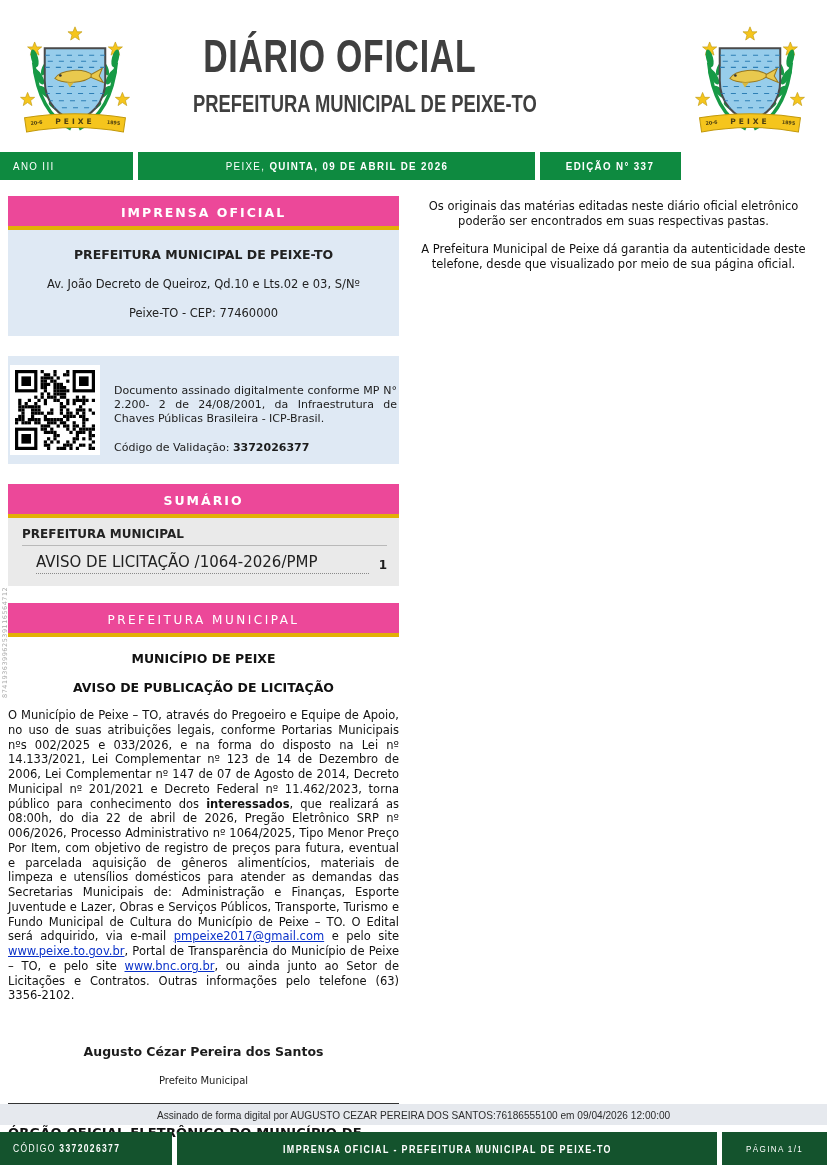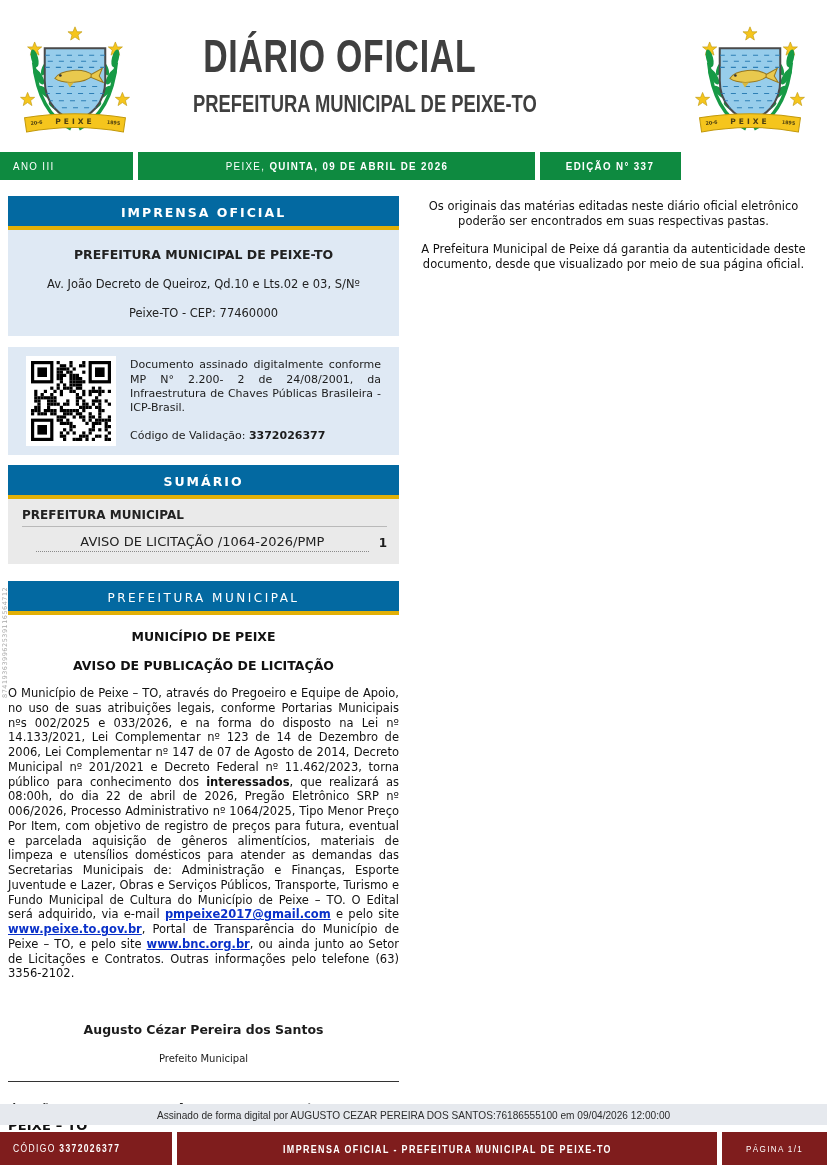--- a/index.html
+++ b/index.html
@@ -29,62 +29,62 @@
   .seg-mid { flex:1; margin:0 5px; justify-content:center; }
   .seg-right { width:141px; justify-content:center; }
   .light { font-weight:normal; }
 
   
   .col-left { position:absolute; left:8px; top:196px; width:391px; }
   .col-right { position:absolute; left:407px; top:199px; width:413px; text-align:center;
       font-size:11.5px; line-height:14.5px; color:#111; }
   .col-right p + p { margin-top:14px; }
 
-  .sec-head { background:#0369a1; border-bottom:4px solid #e2b007; color:#fff;
+  .sec-head { background:#ec4899; border-bottom:4px solid #e2b007; color:#fff;
       text-align:center; padding:6px 0 5px; }
   .sec-head .t { font-family:"DejaVu Sans", sans-serif; font-weight:bold; font-size:12.5px; letter-spacing:2px; }
   .sec-head .t.lightface { font-weight:normal; letter-spacing:2.5px; font-size:12px; }
 
   .bluebox { background:#dfe9f4; }
   .addrbox { padding:17px 14px 16px; text-align:center; }
   .addr-org { font-size:12.5px; font-weight:bold; color:#222; }
   .addr-line { font-size:11.5px; margin-top:15px; color:#222; }
 
-  .qrbox { margin-top:11px; padding:9px 18px; display:flex; align-items:center; }
+  .qrbox { margin-top:20px; padding:9px 2px; display:flex; align-items:flex-end; }
   .qrwrap { background:#fff; width:90px; height:90px; padding:5px; flex:none; }
   .qrwrap svg { width:80px; height:80px; display:block; }
   .qrtext { margin-left:14px; font-size:11px; line-height:14.2px; text-align:justify; color:#1c1c1c; }
 
-  .sumario { margin-top:10px; }
+  .sumario { margin-top:20px; }
   .sumbox { background:#eaeaea; padding:9px 12px 12px 14px; }
   .sum-section { font-size:12px; font-weight:bold; color:#222; padding-bottom:4px; border-bottom:1px solid #b9b9b9; }
   .sum-item { display:flex; align-items:flex-end; margin-top:7px; padding-left:14px; }
-  .sum-item .title { font-size:13px; color:#222; border-bottom:1px dotted #8a8a8a; flex:1; padding-bottom:2px;text-align:center; }
+  .sum-item .title { font-size:15px; color:#222; border-bottom:1px dotted #8a8a8a; flex:1; padding-bottom:2px; }
   .sum-item .pg { font-size:12px; font-weight:bold; margin-left:10px; padding-bottom:2px; }
 
   .article { margin-top:17px; }
   .art-title { text-align:center; font-weight:bold; font-size:12.5px; margin-top:14px; color:#111; }
   .art-body { margin-top:13px; font-size:11.5px; line-height:14.75px; text-align:justify; color:#111; }
-  .art-body a { color:#0a31c9;font-weight:bold; }
+  .art-body a { color:#0a31c9; }
   .signer { text-align:center; font-weight:bold; font-size:12.5px; margin-top:41px; }
   .role { text-align:center; font-size:10px; margin-top:16px; }
   .rule { border:none; border-top:1px solid #333; margin-top:17px; }
   .org-line { margin-top:21px; font-weight:bold; font-size:13px; color:#111; letter-spacing:.2px; }
 
   
   .sidecode { position:absolute; left:1px; top:548px; height:150px;
       writing-mode:vertical-rl; transform:rotate(180deg); font-size:6.5px; color:#a9a9a9; letter-spacing:.5px; }
 
   
   .sigbar { position:absolute; left:0; top:1104px; width:827px; height:21px; background:#e6e9ee;
       display:flex; align-items:center; justify-content:center; }
   .sigbar span { font-family:"Liberation Sans", sans-serif; font-size:11.5px; color:#2b2b2b;
       display:inline-block; transform:scaleX(.88); white-space:nowrap; }
   .footbar { position:absolute; left:0; top:1132px; width:827px; height:33px; display:flex; }
-  .footbar .seg { background:#7f1d1d; color:#fff; display:flex; align-items:center; }
+  .footbar .seg { background:#14532d; color:#fff; display:flex; align-items:center; }
   .fl { width:172px; padding-left:13px; }
   .fl .barfont { transform-origin:left center; font-size:10px; }
   .fm { flex:1; margin:0 5px; justify-content:center; }
   .fm .barfont { font-size:10.5px; }
   .fr { width:105px; justify-content:center; }
   .fr .barfont { font-size:9.5px; font-weight:normal; }
 </style>
 </head>
 <body>
 
@@ -159,21 +159,21 @@
     <div class="seg seg-mid">
       <span class="barfont"><span class="light">PEIXE, </span><span>QUINTA, 09 DE ABRIL DE 2026</span></span>
     </div>
     <div class="seg seg-right">
         <span class="barfont">EDIÇÃO N° 337</span>
       </div>
   </div>
 
   <div class="col-right">
     <p>Os originais das matérias editadas neste diário oficial eletrônico poderão ser encontrados em suas respectivas pastas.</p>
-    <p>A Prefeitura Municipal de Peixe dá garantia da autenticidade deste documento, desde que visualizado por meio de sua página oficial.</p>
+    <p>A Prefeitura Municipal de Peixe dá garantia da autenticidade deste telefone, desde que visualizado por meio de sua página oficial.</p>
   </div>
 
   <div class="col-left">
 
     <div class="sec-head">
       <span class="t">IMPRENSA OFICIAL</span>
     </div>
     <div class="bluebox addrbox">
       <div class="addr-org">PREFEITURA MUNICIPAL DE PEIXE-TO</div>
       <div class="addr-line">Av. João Decreto de Queiroz, Qd.10 e Lts.02 e 03, S/Nº</div>

